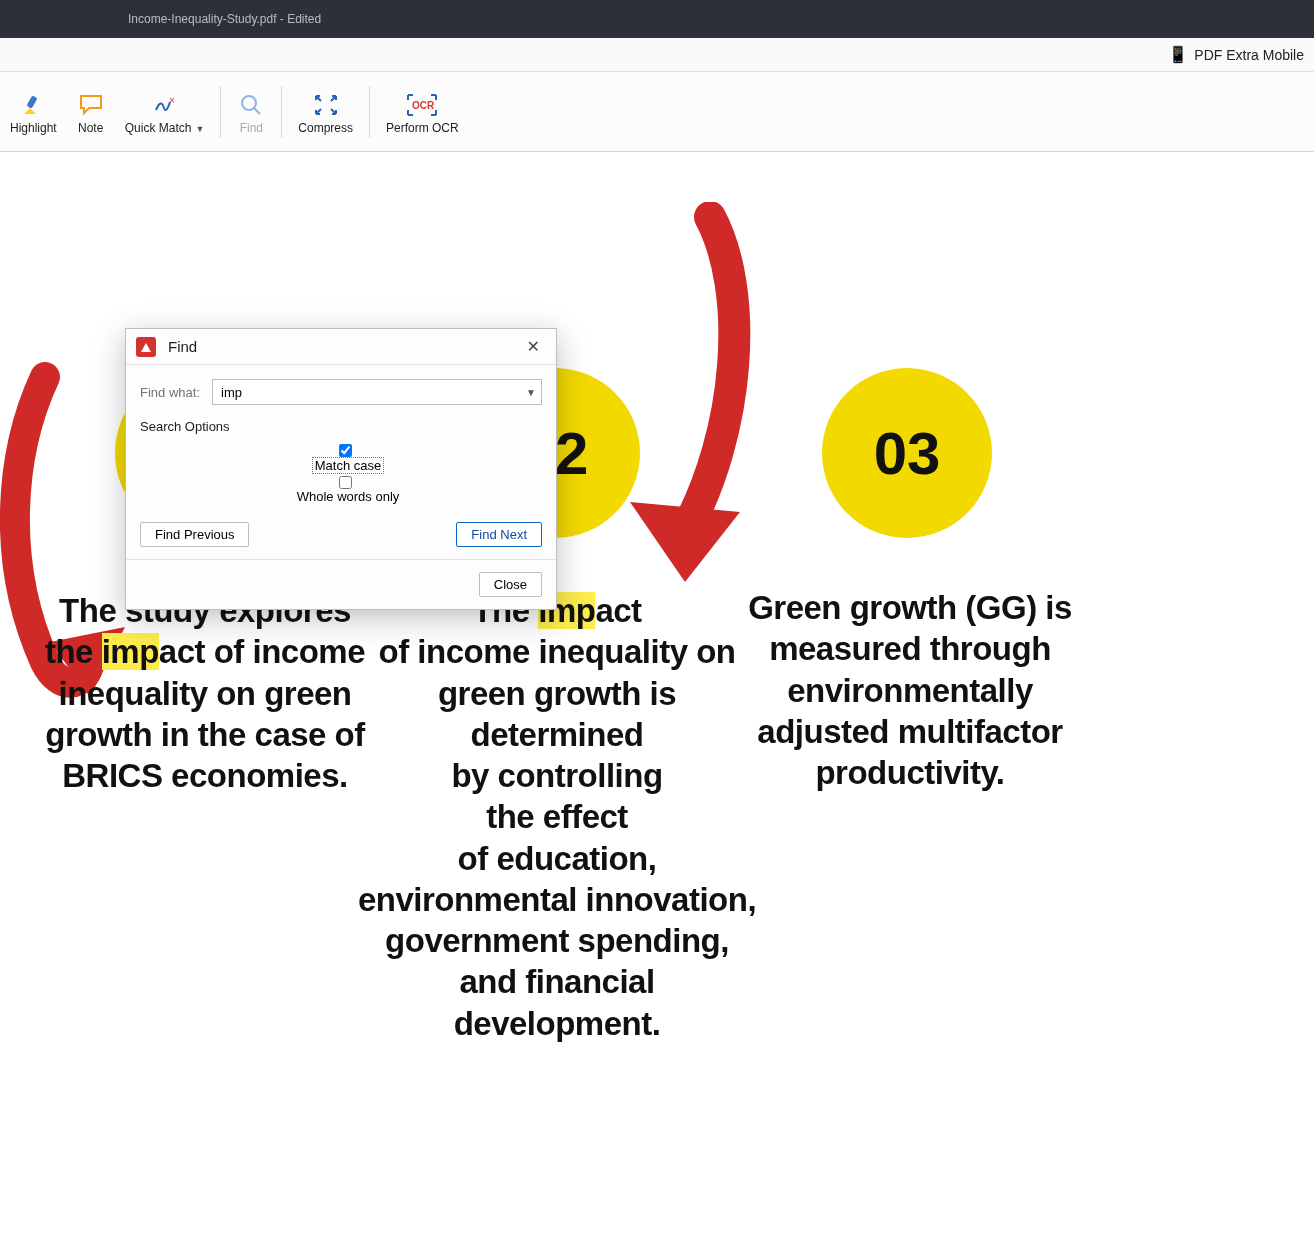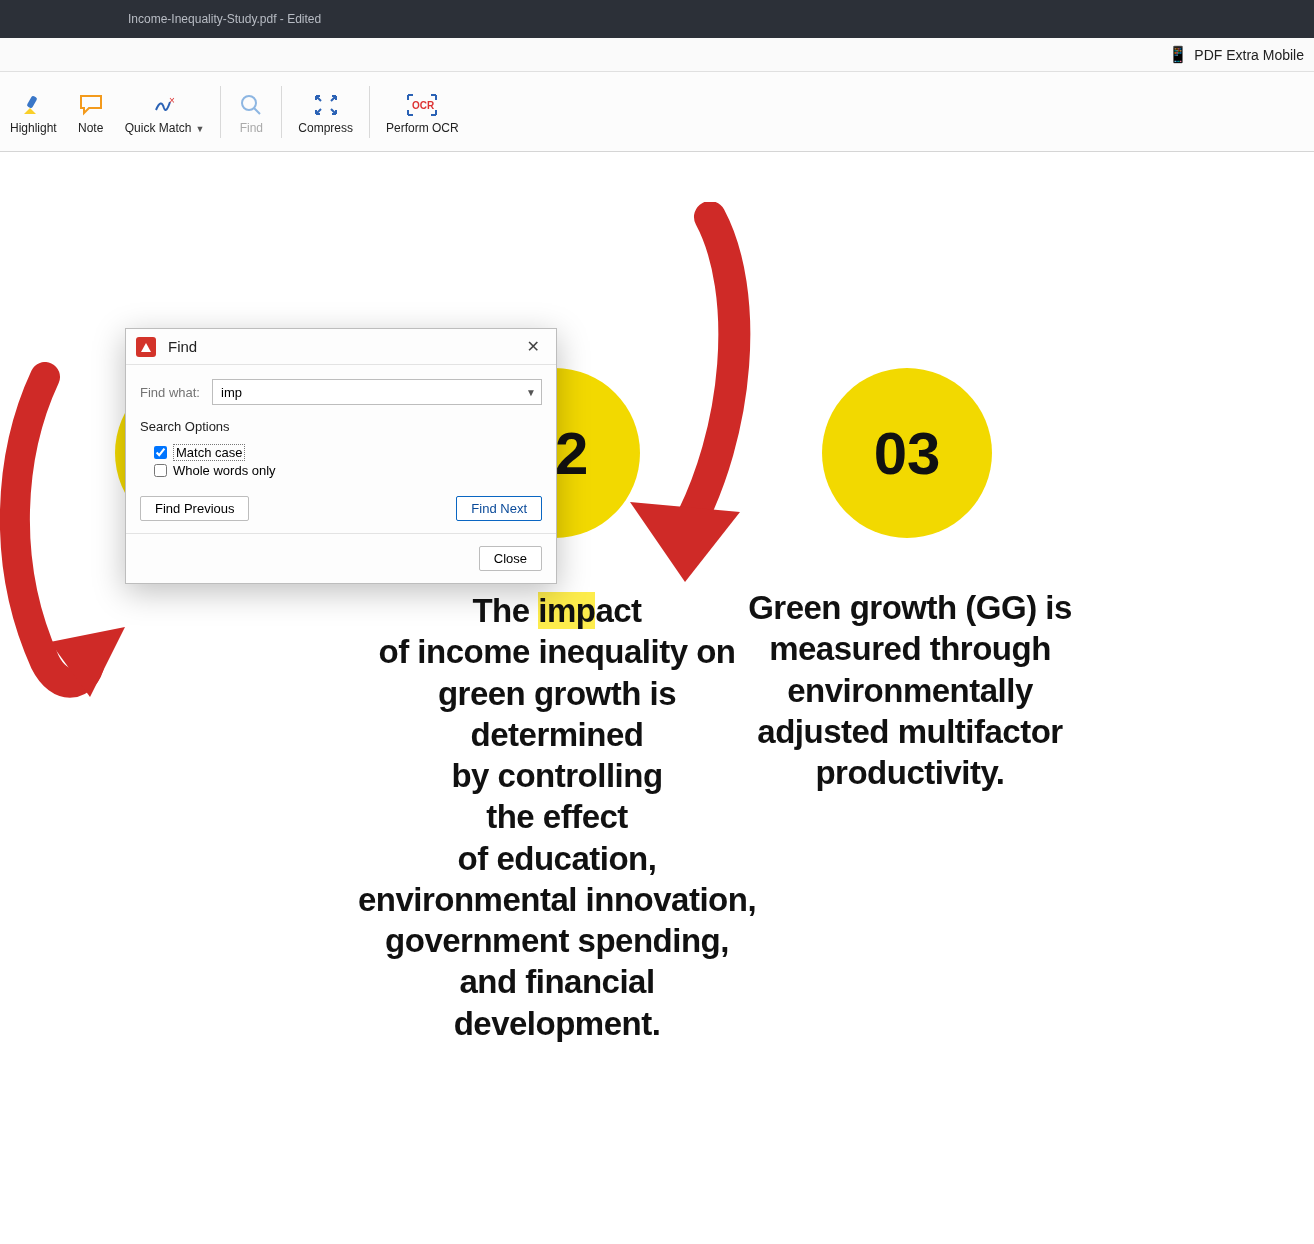--- a/index.html
+++ b/index.html
@@ -187,20 +187,21 @@
   }
   .soptions-label {
     margin-bottom: 10px;
     color: #222;
   }
   .chkrow {
     display: flex;
     align-items: center;
     margin-left: 14px;
     margin-bottom: 2px;
+    flex-direction: column;
   }
   .chkrow input { margin-right: 6px; }
   .chkrow.dotted label {
     border: 1px dotted #777;
     padding: 0 2px;
   }
   .btnrow {
     display: flex;
     justify-content: space-between;
     gap: 10px;
@@ -311,20 +312,23 @@
 
   <svg class="arrow" style="left:-10px; top:210px;" width="160" height="340" viewBox="0 0 160 340">
     <path d="M55 15 C 20 90, 10 200, 55 300 C 70 330, 95 325, 100 300" fill="none" stroke="#cf2a27" stroke-width="30" stroke-linecap="round"></path>
     <path d="M60 280 L100 335 L135 265 Z" fill="#cf2a27"></path>
   </svg>
   <svg class="arrow" style="left:590px; top:50px;" width="180" height="400" viewBox="0 0 180 400">
     <path d="M120 15 C 160 90, 150 230, 95 330" fill="none" stroke="#cf2a27" stroke-width="32" stroke-linecap="round"></path>
     <path d="M40 300 L95 380 L150 310 Z" fill="#cf2a27"></path>
   </svg>
 
+  <div class="block b1">
+    <span>The study explores the </span><span class="hl">imp</span><span>act of income inequality on green growth in the case of BRICS economies.</span>
+  </div>
   <div class="block b2">
     <span>The </span><span class="hl">imp</span><span id="col2post">act<br>of income inequality on green growth is determined<br>by controlling<br>the effect<br>of education, environmental innovation, government spending,<br>and financial development.</span>
   </div>
   <div class="block b3">
     <span>Green growth (GG) is measured through environmentally adjusted multifactor productivity.</span>
   </div>
 
   <div class="find-dialog">
     <div class="dtitle">
       <div class="logo">

